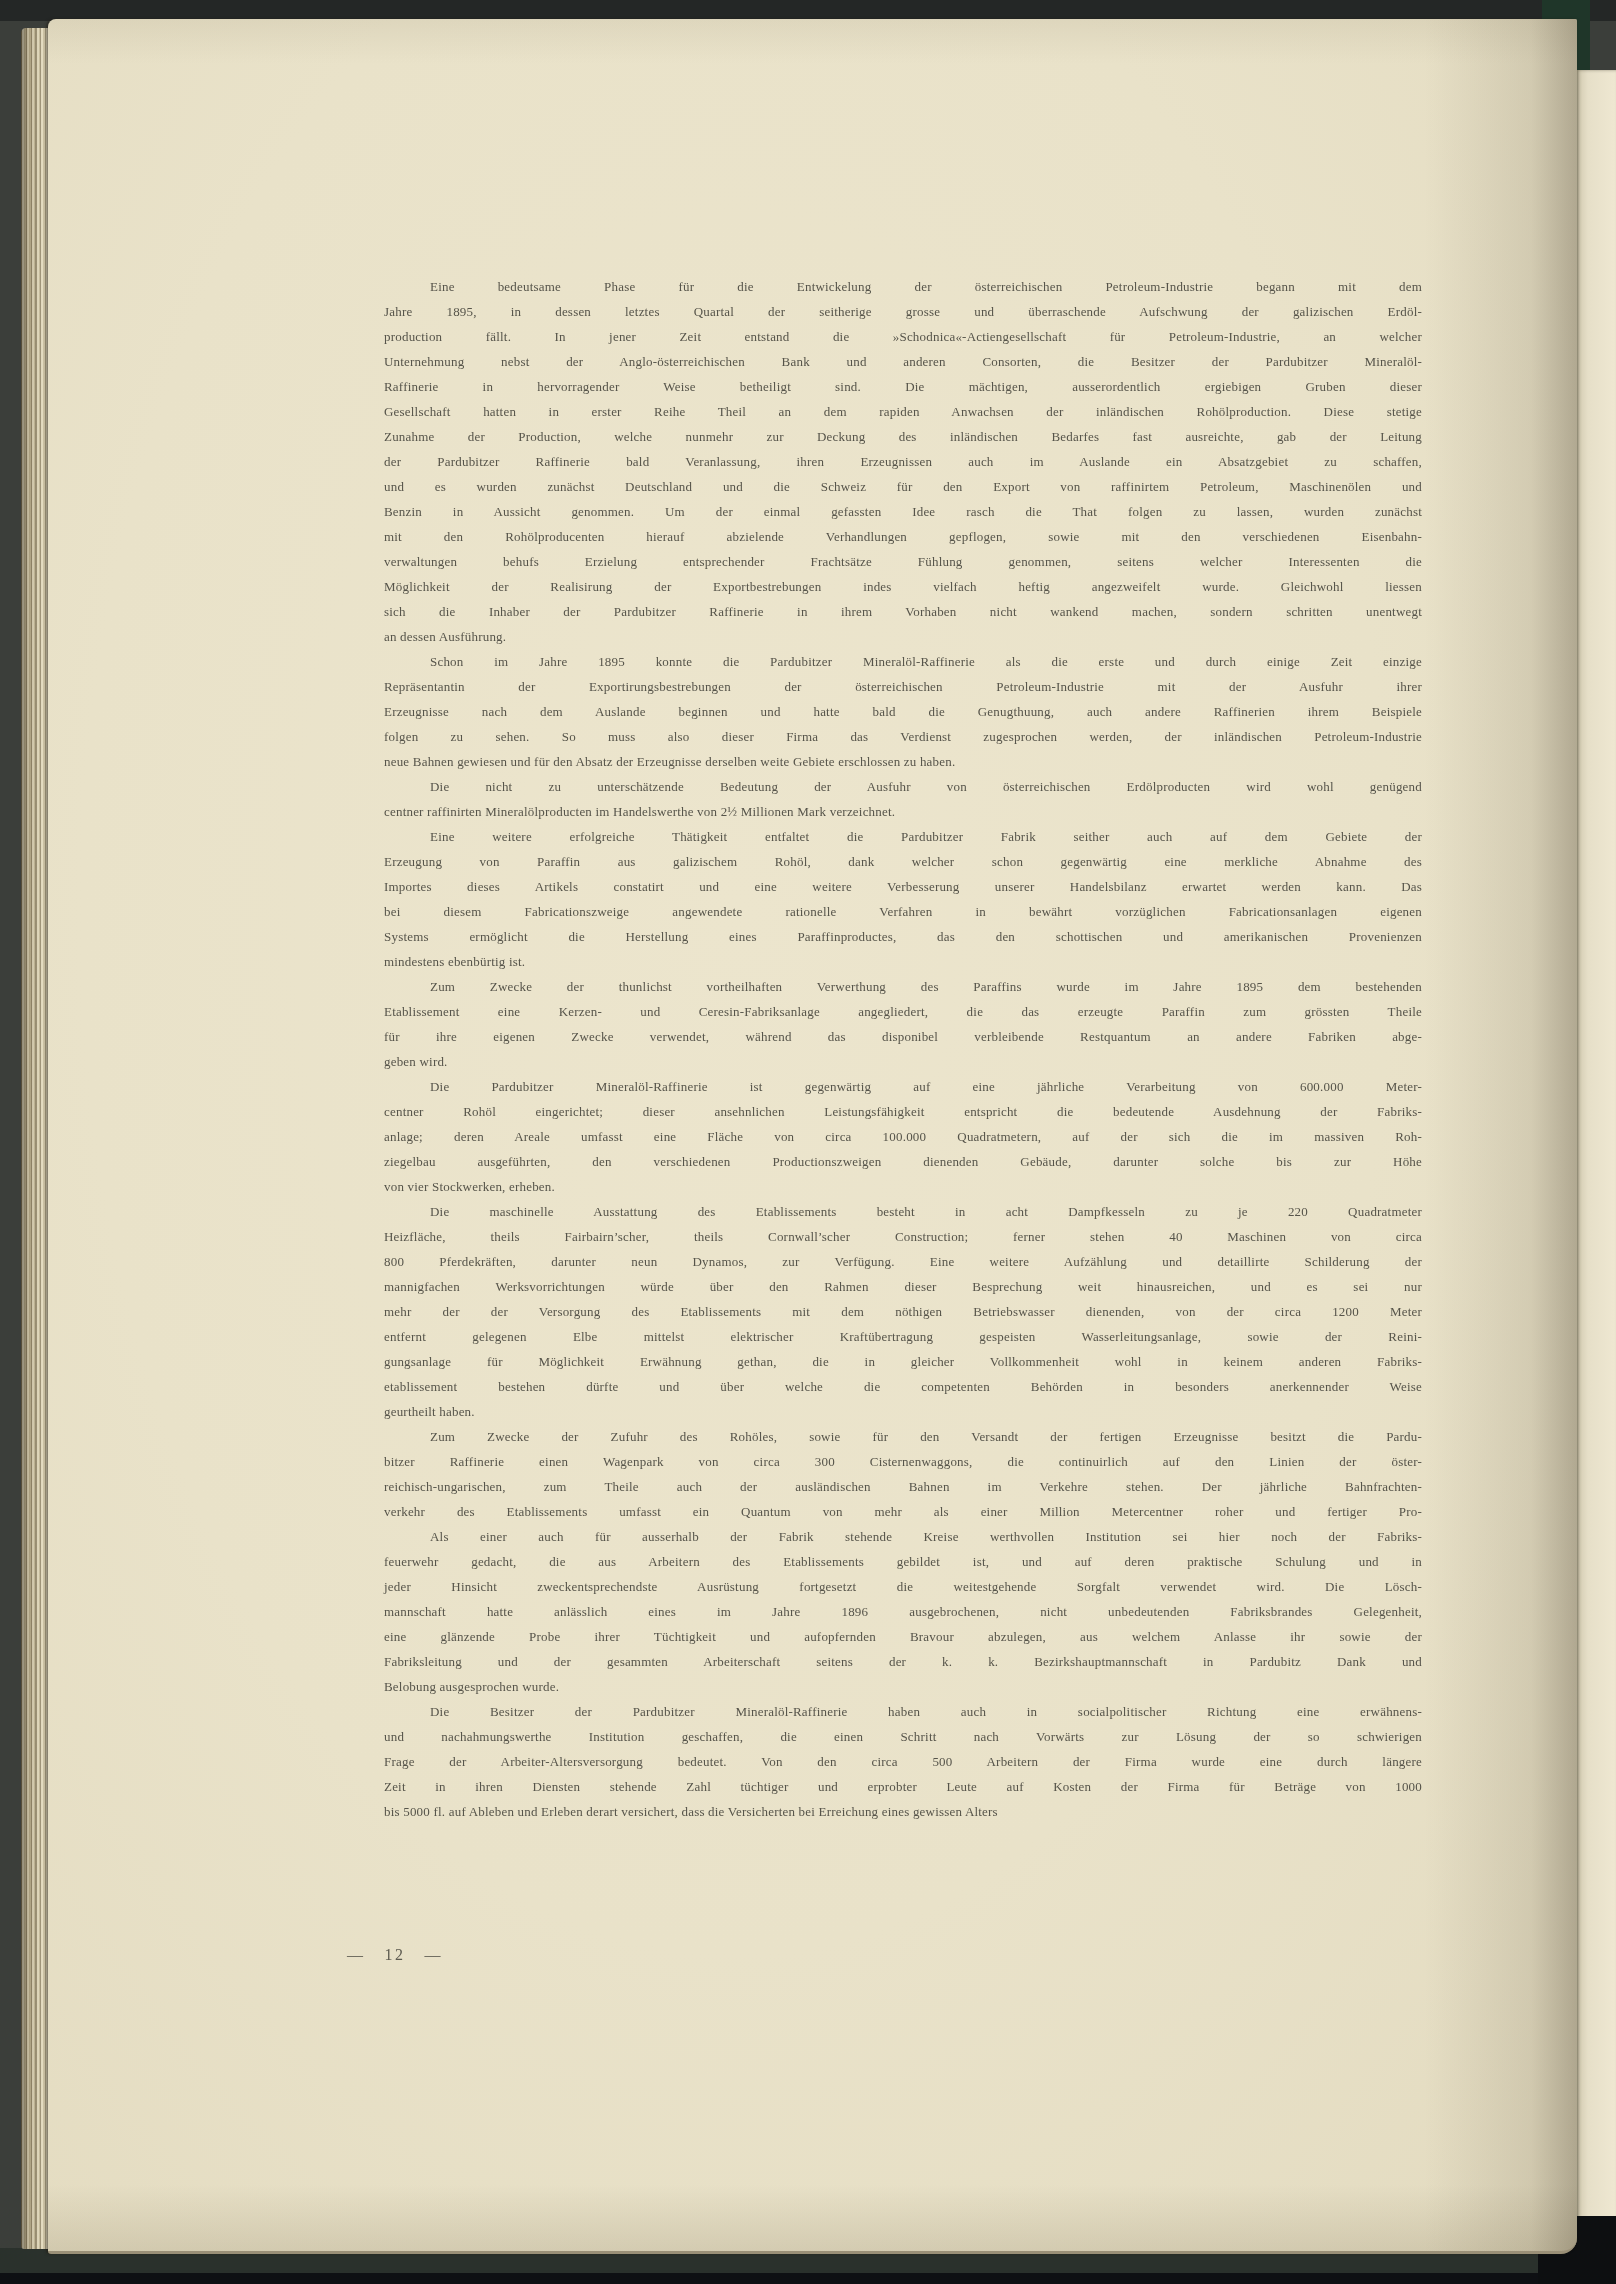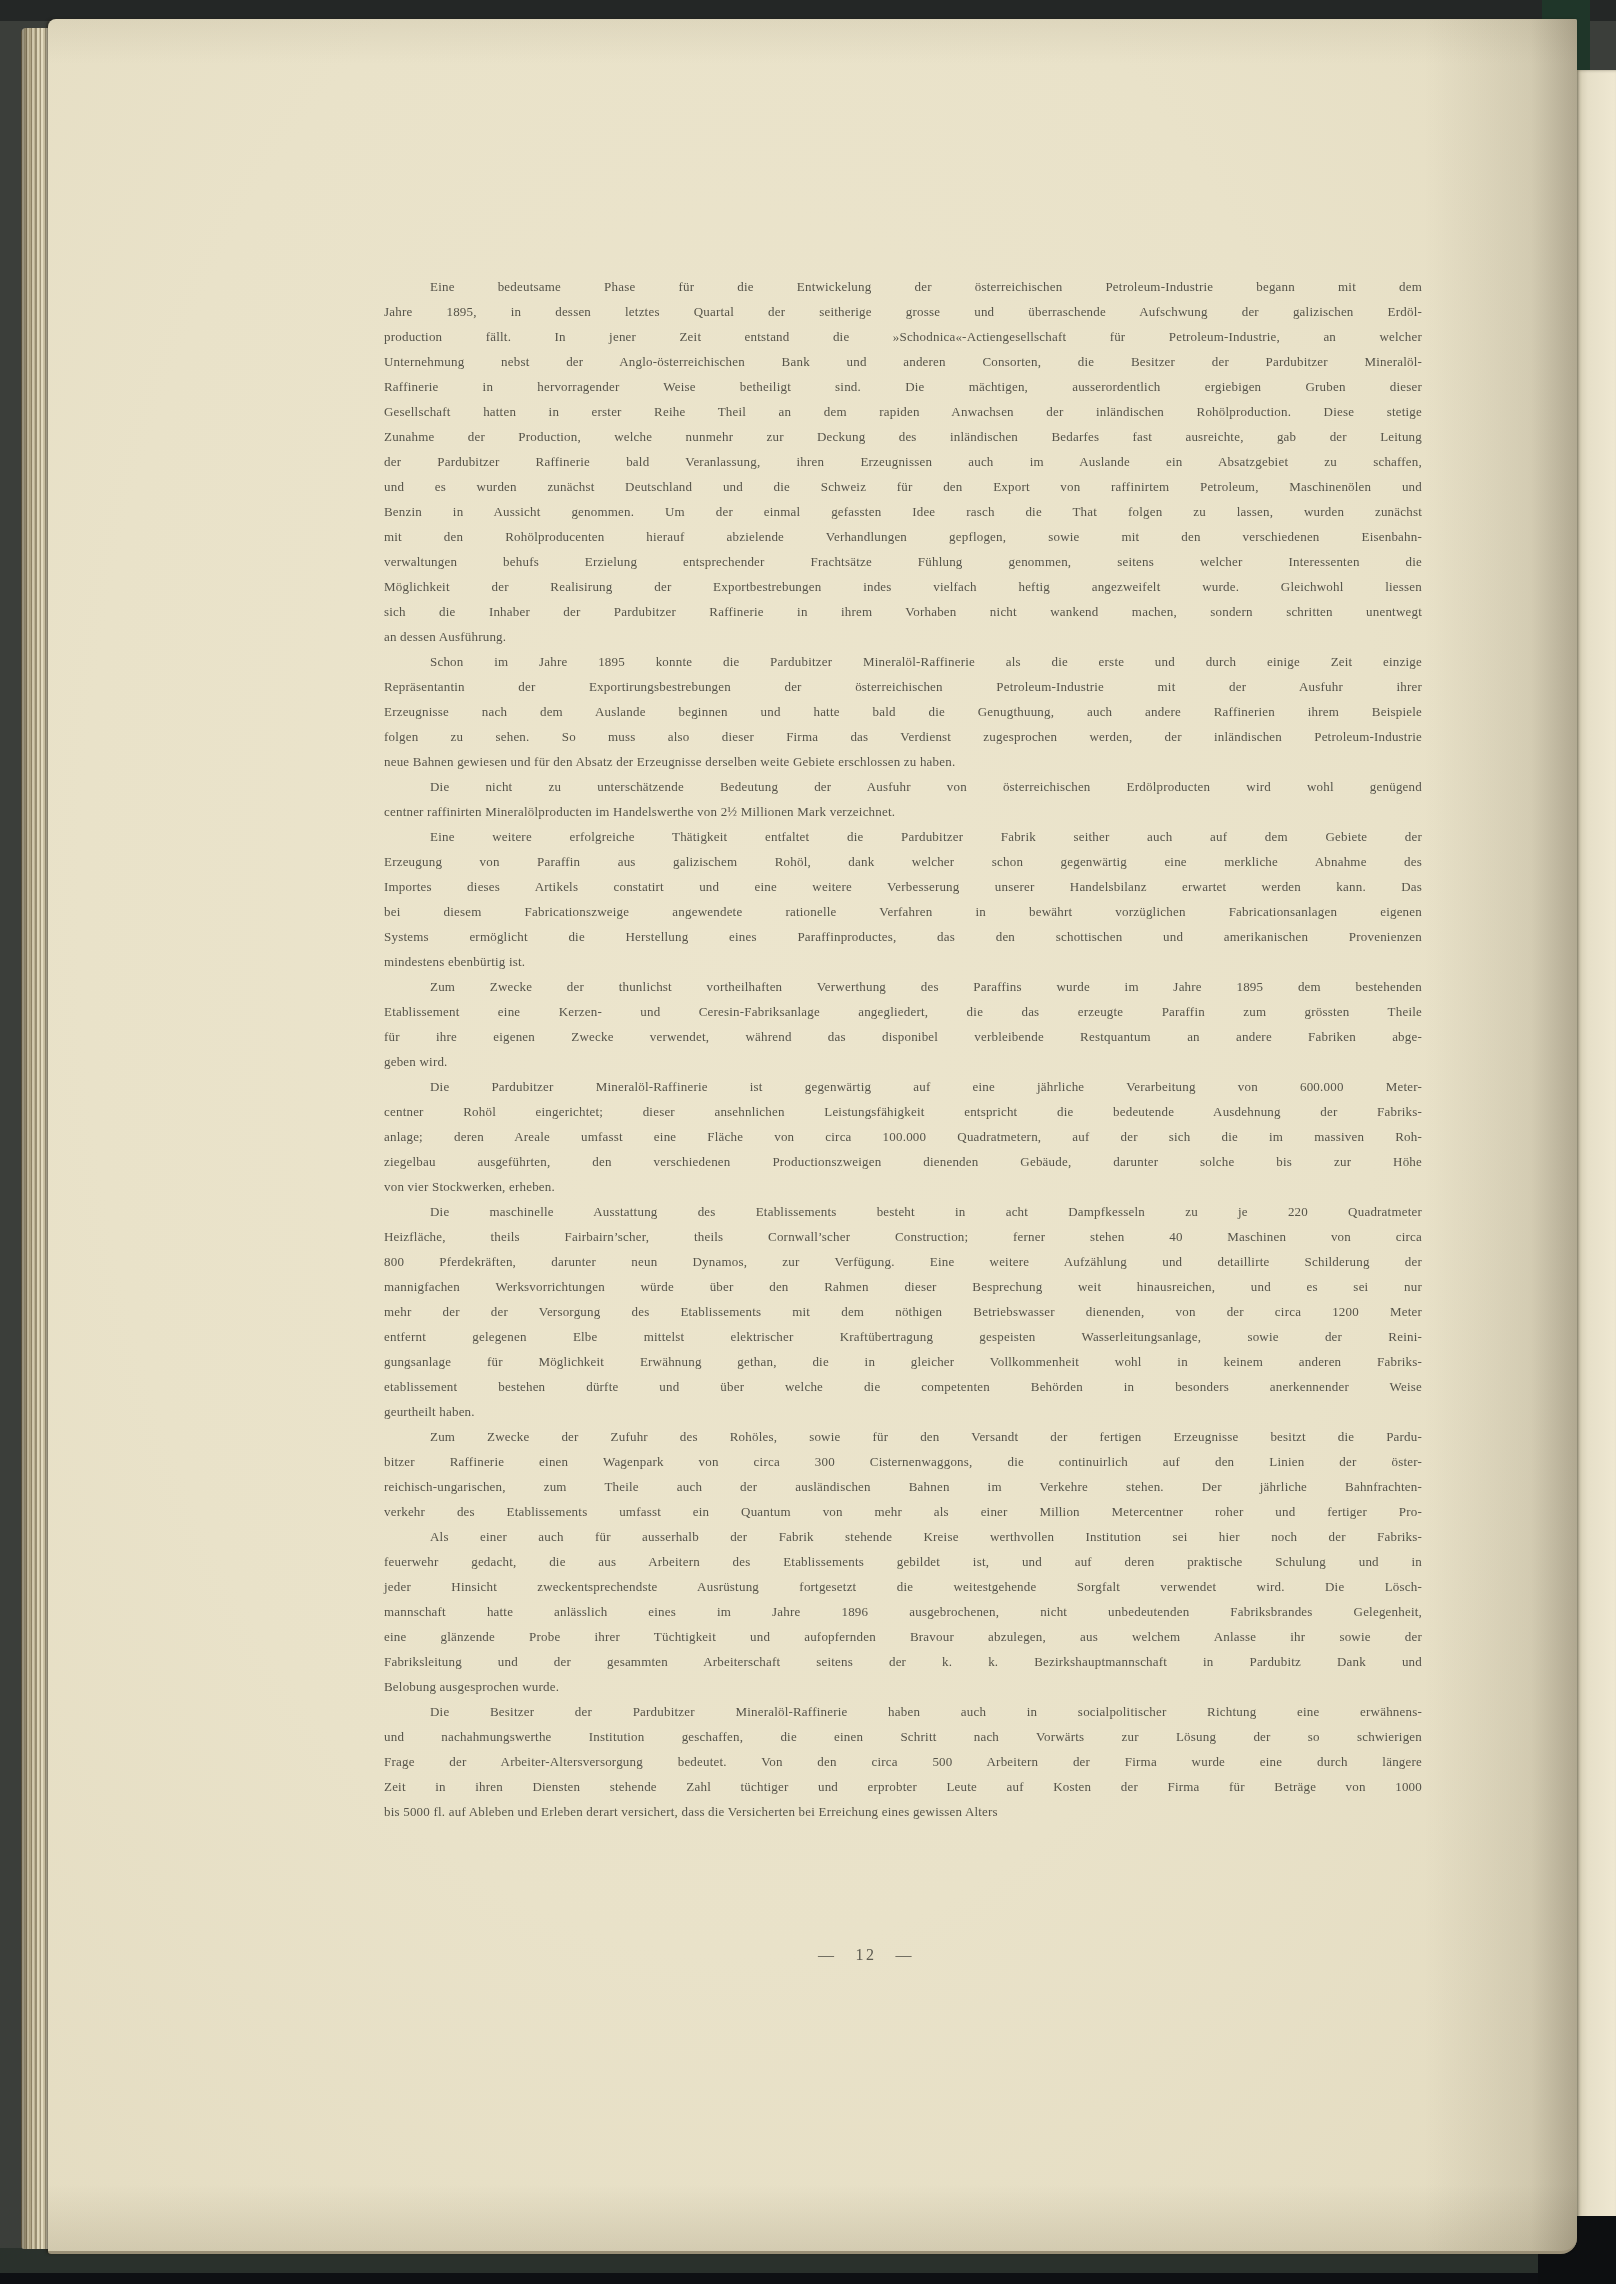--- a/index.html
+++ b/index.html
@@ -40,21 +40,21 @@
     color:#56544a;font-size:13px;line-height:25px;
     letter-spacing:0.2px;
     margin-left:39px;
   }
   .para{margin:0;}
   .para .line{text-align:justify;text-align-last:justify;-moz-text-align-last:justify;}
   .para .line.last{text-align-last:left;-moz-text-align-last:left;}
   .para .line.first{text-indent:46px;}
   .page-number{
     position:absolute;left:299px;top:1927px;width:1038px;
-    text-align:center;color:#5d5b50;font-size:16px;
+    color:#5d5b50;font-size:16px;
     letter-spacing:2.4px;white-space:pre;
   }
 </style>
 </head>
 <body>
 
 <div class="top-shadow"></div>
 <div class="cover-top-right"></div>
 <div class="next-page"></div>
 <div class="bottom-teal"></div>

